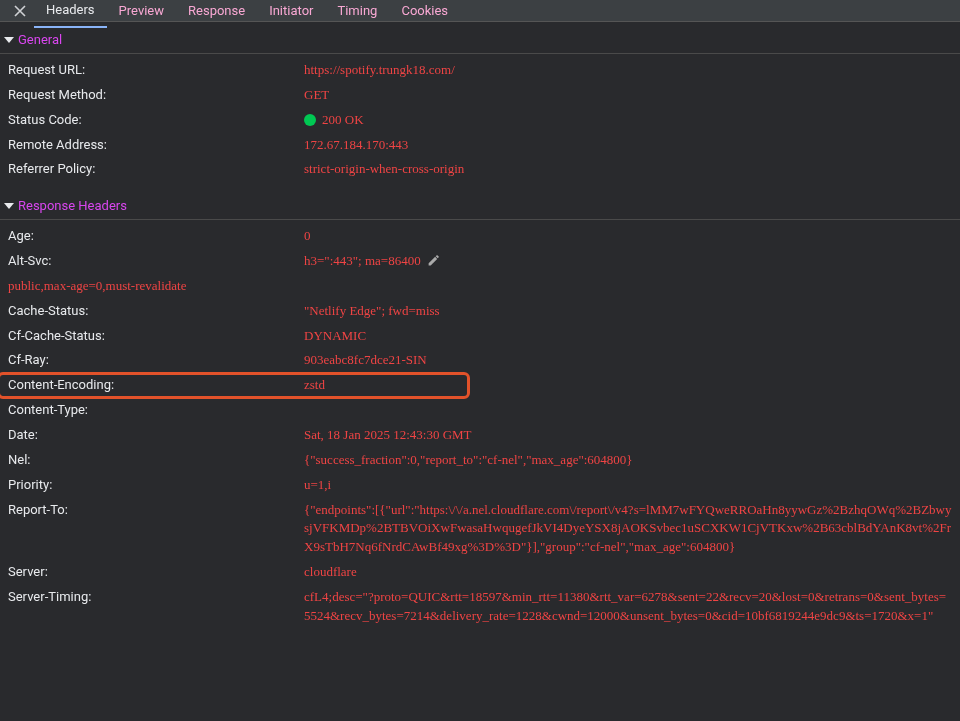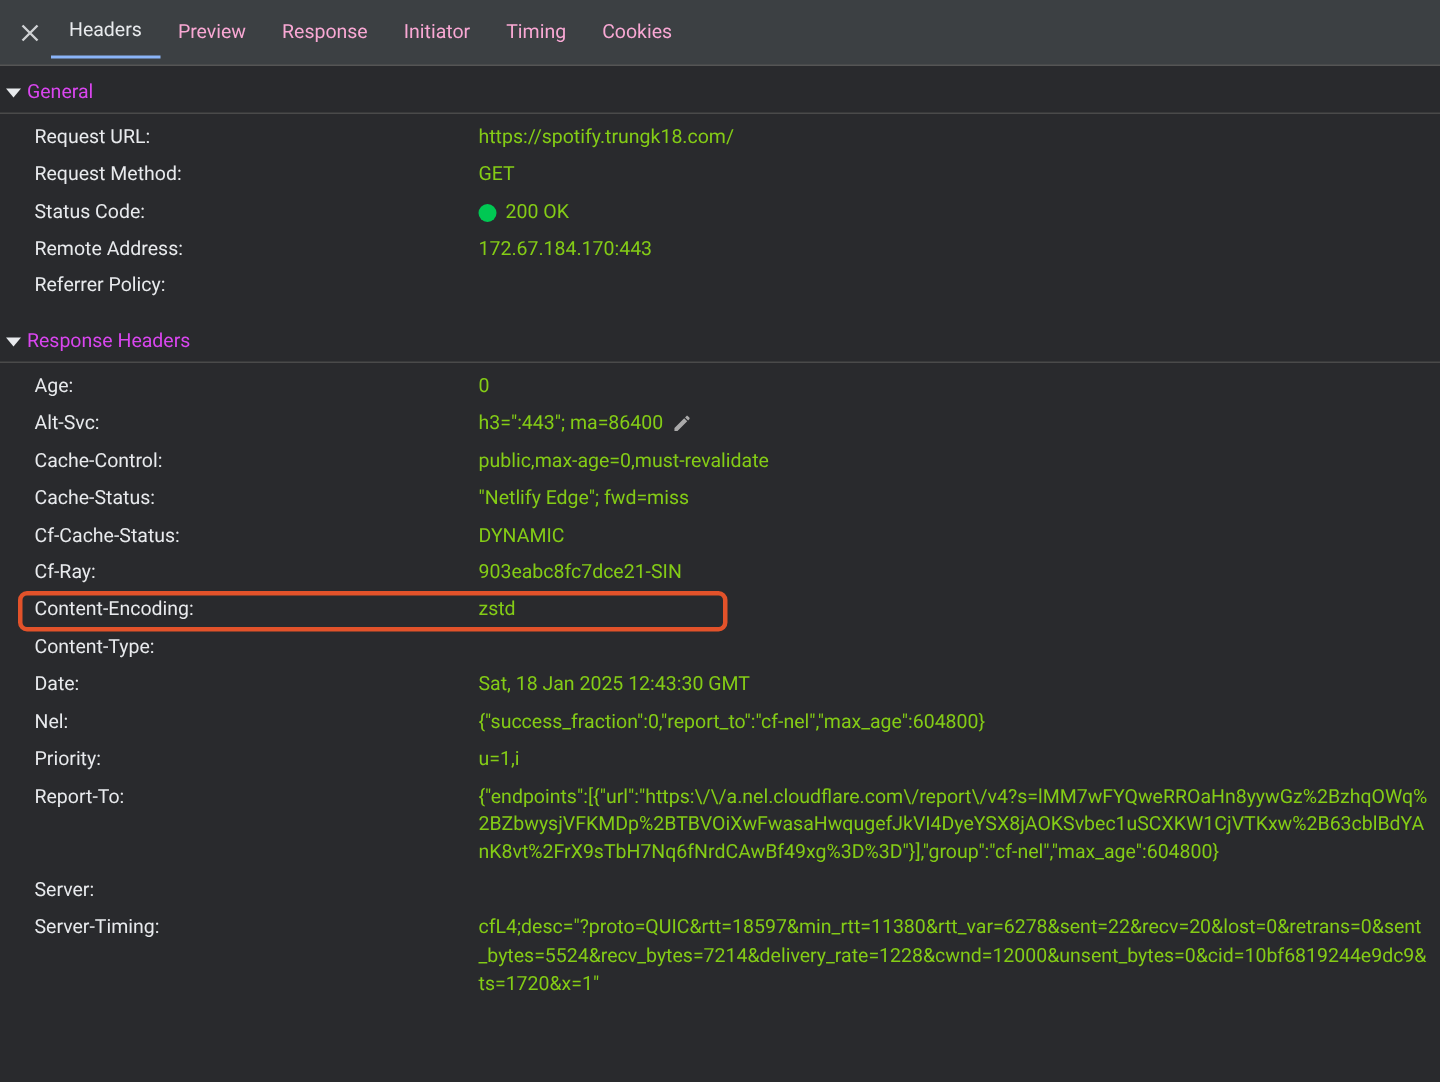--- a/index.html
+++ b/index.html
@@ -8,21 +8,21 @@
     height: 721px;
     background: #292a2d;
     color: #e8eaed;
     font-family: -apple-system, BlinkMacSystemFont, "Segoe UI", Roboto, Helvetica, Arial, sans-serif;
     font-size: 13px;
     overflow: hidden;
   }
   .tabbar {
     display: flex;
     align-items: center;
-    height: 44px;
+    height: 22px;
     background: #3c4043;
     border-bottom: 1px solid #555;
     padding-left: 6px;
     gap: 0;
   }
   .close-btn {
     width: 28px;
     height: 34px;
     display: flex;
     align-items: center;
@@ -57,39 +57,40 @@
     margin-top: 4px;
   }
   .section-title .chev {
     display: inline-block;
     width: 0; height: 0;
     border-left: 5px solid transparent;
     border-right: 5px solid transparent;
     border-top: 6px solid #e8eaed;
     margin-right: 4px;
   }
-  .rows { padding: 4px 0 6px 15px; }
+  .rows { padding: 4px 0 6px 0; }
   .row {
     display: flex;
     align-items: flex-start;
     padding: 3px 8px;
     line-height: 1.45;
   }
   .key {
     width: 296px;
     flex: 0 0 296px;
     color: #e8eaed;
   }
   .val {
     flex: 1;
-    color: #84cc16;
+    color: #ef4444;
     word-break: break-all;
     display: flex;
     align-items: flex-start;
     gap: 6px;
+    font-family: Liberation Serif, serif;
   }
   .val-text { word-break: break-all; }
   .status-dot {
     width: 12px; height: 12px;
     border-radius: 50%;
     background: #00c853;
     display: inline-block;
     margin-top: 3px;
     flex-shrink: 0;
   }
@@ -150,20 +151,23 @@
         </div>
       </div>
       <div class="row">
         <div class="key">Remote Address:</div>
         <div class="val">
           <span class="val-text">172.67.184.170:443</span>
         </div>
       </div>
       <div class="row">
         <div class="key">Referrer Policy:</div>
+        <div class="val">
+          <span class="val-text">strict-origin-when-cross-origin</span>
+        </div>
       </div>
     </div>
     <div class="section-title">
       <span class="chev"></span>
       <span>Response Headers</span>
     </div>
     <div class="rows">
       <div class="row">
         <div class="key">Age:</div>
         <div class="val">
@@ -173,21 +177,20 @@
       <div class="row">
         <div class="key">Alt-Svc:</div>
         <div class="val">
           <span class="val-text">h3=":443"; ma=86400</span>
           <svg viewBox="0 0 16 16" class="pencil-icon">
             <path d="M2 11.5 L10 3.5 L12.5 6 L4.5 14 L2 14 Z M10.7 2.8 L13.2 5.3 L14.2 4.3 C14.6 3.9 14.6 3.3 14.2 2.9 L13.1 1.8 C12.7 1.4 12.1 1.4 11.7 1.8 Z" fill="currentColor"></path>
           </svg>
         </div>
       </div>
       <div class="row">
-        <div class="key">Cache-Control:</div>
         <div class="val">
           <span class="val-text">public,max-age=0,must-revalidate</span>
         </div>
       </div>
       <div class="row">
         <div class="key">Cache-Status:</div>
         <div class="val">
           <span class="val-text">"Netlify Edge"; fwd=miss</span>
         </div>
       </div>
@@ -232,20 +235,23 @@
         </div>
       </div>
       <div class="row">
         <div class="key">Report-To:</div>
         <div class="val">
           <span class="val-text">{"endpoints":[{"url":"https:\/\/a.nel.cloudflare.com\/report\/v4?s=lMM7wFYQweRROaHn8yywGz%2BzhqOWq%2BZbwysjVFKMDp%2BTBVOiXwFwasaHwqugefJkVI4DyeYSX8jAOKSvbec1uSCXKW1CjVTKxw%2B63cblBdYAnK8vt%2FrX9sTbH7Nq6fNrdCAwBf49xg%3D%3D"}],"group":"cf-nel","max_age":604800}</span>
         </div>
       </div>
       <div class="row">
         <div class="key">Server:</div>
+        <div class="val">
+          <span class="val-text">cloudflare</span>
+        </div>
       </div>
       <div class="row">
         <div class="key">Server-Timing:</div>
         <div class="val">
           <span class="val-text">cfL4;desc="?proto=QUIC&amp;rtt=18597&amp;min_rtt=11380&amp;rtt_var=6278&amp;sent=22&amp;recv=20&amp;lost=0&amp;retrans=0&amp;sent_bytes=5524&amp;recv_bytes=7214&amp;delivery_rate=1228&amp;cwnd=12000&amp;unsent_bytes=0&amp;cid=10bf6819244e9dc9&amp;ts=1720&amp;x=1"</span>
         </div>
       </div>
     </div>
   </div>
 

